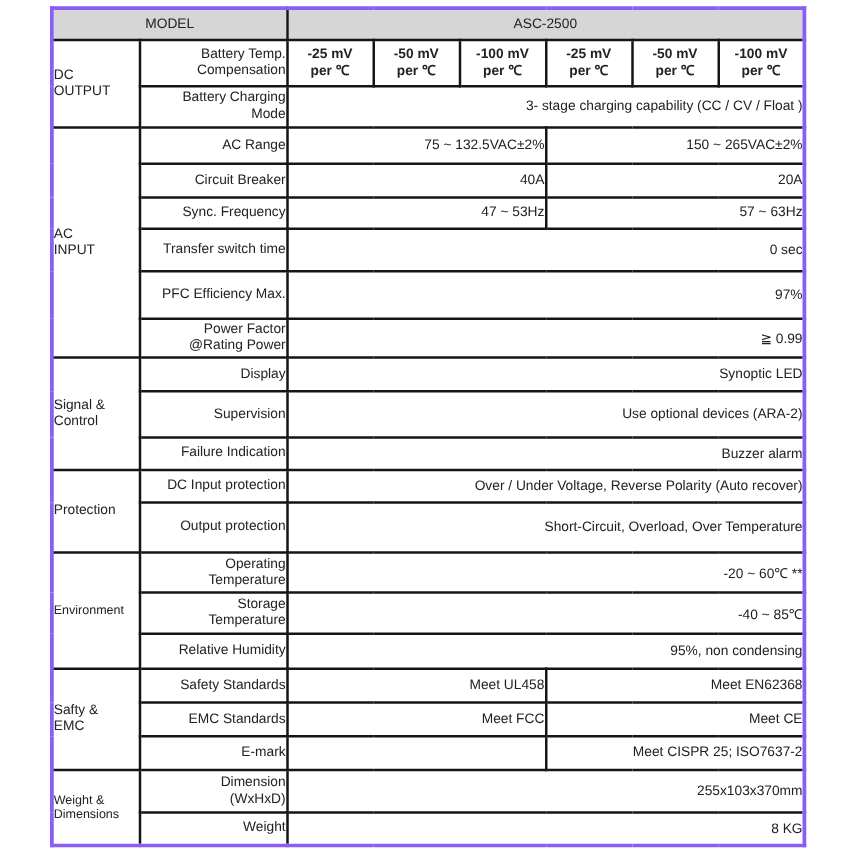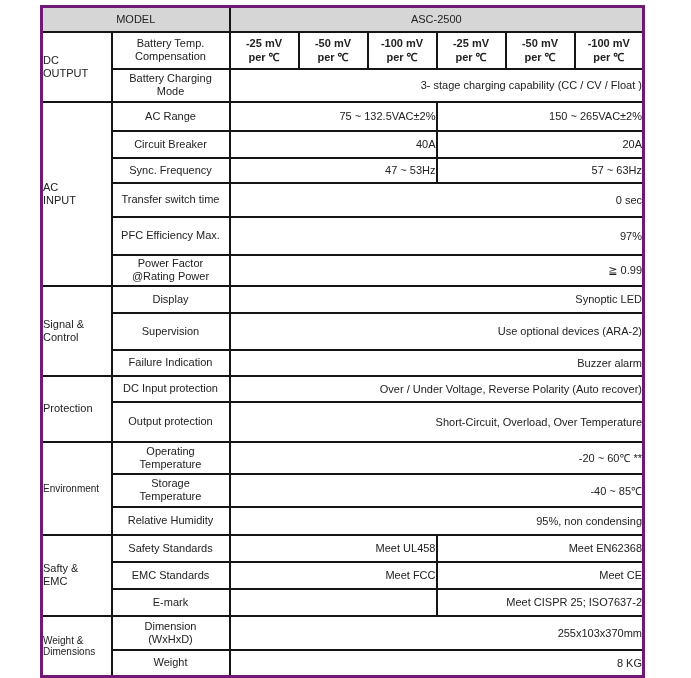--- a/index.html
+++ b/index.html
@@ -7,21 +7,21 @@
     width:691px;height:678px;background:#ffffff;
     font-family:"Liberation Sans", sans-serif;
     color:#222;
     -webkit-font-smoothing:antialiased;
   }
   table.spec{
     border-collapse:collapse;
     table-layout:fixed;
     width:602px;
     margin:5px 0 0 40px;
-    border:3px solid #701a75;
+    border:3px solid #8b5cf6;
   }
   table.spec td{
     border:2px solid #151515;
     font-size:11px;
     padding:0;
     overflow:hidden;
     vertical-align:middle;
   }
   td.hdr{
     background:#d6d6d6;
@@ -30,21 +30,21 @@
   }
   td.grp{
     text-align:left;
     line-height:13px;
   }
   td.grp.small{
     font-size:10px;
     line-height:11px;
   }
   td.lbl{
-    text-align:center;
+    text-align:right;
     padding-left:5px;
     line-height:13px;
   }
   td.val{
     text-align:right;
   }
   td.unitcell{
     text-align:center;
     line-height:14px;
     font-weight:bold;

